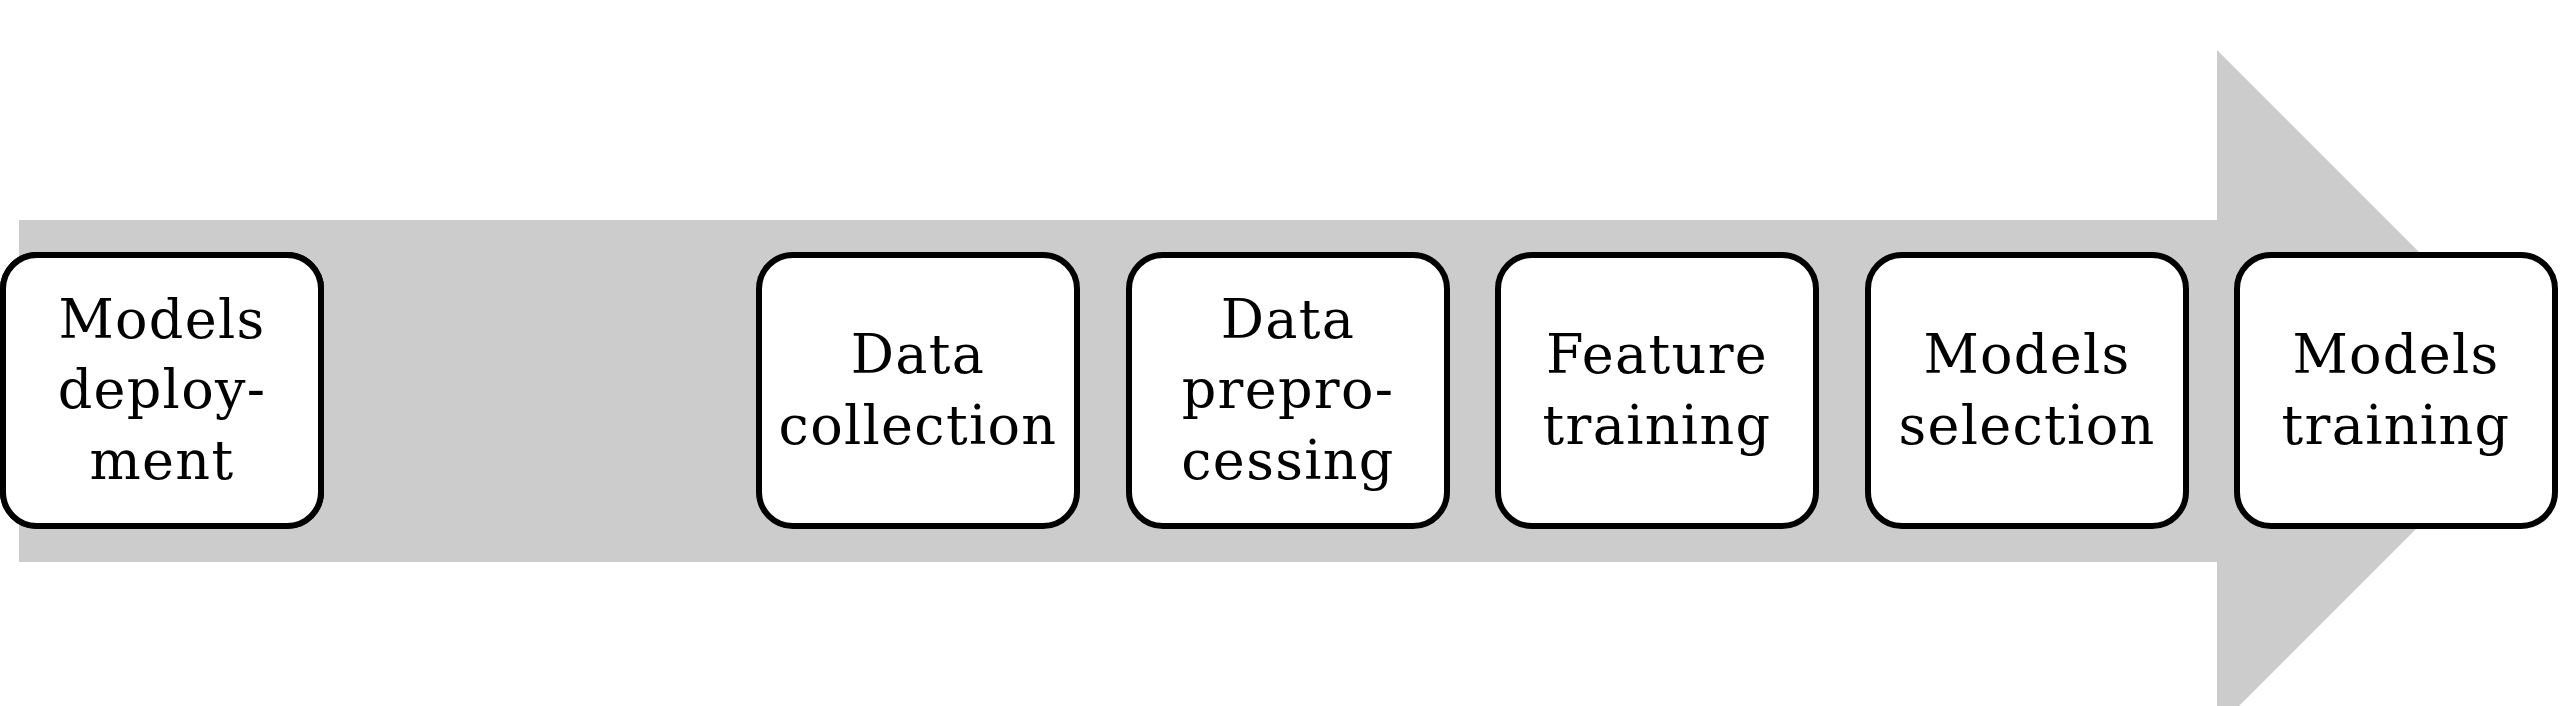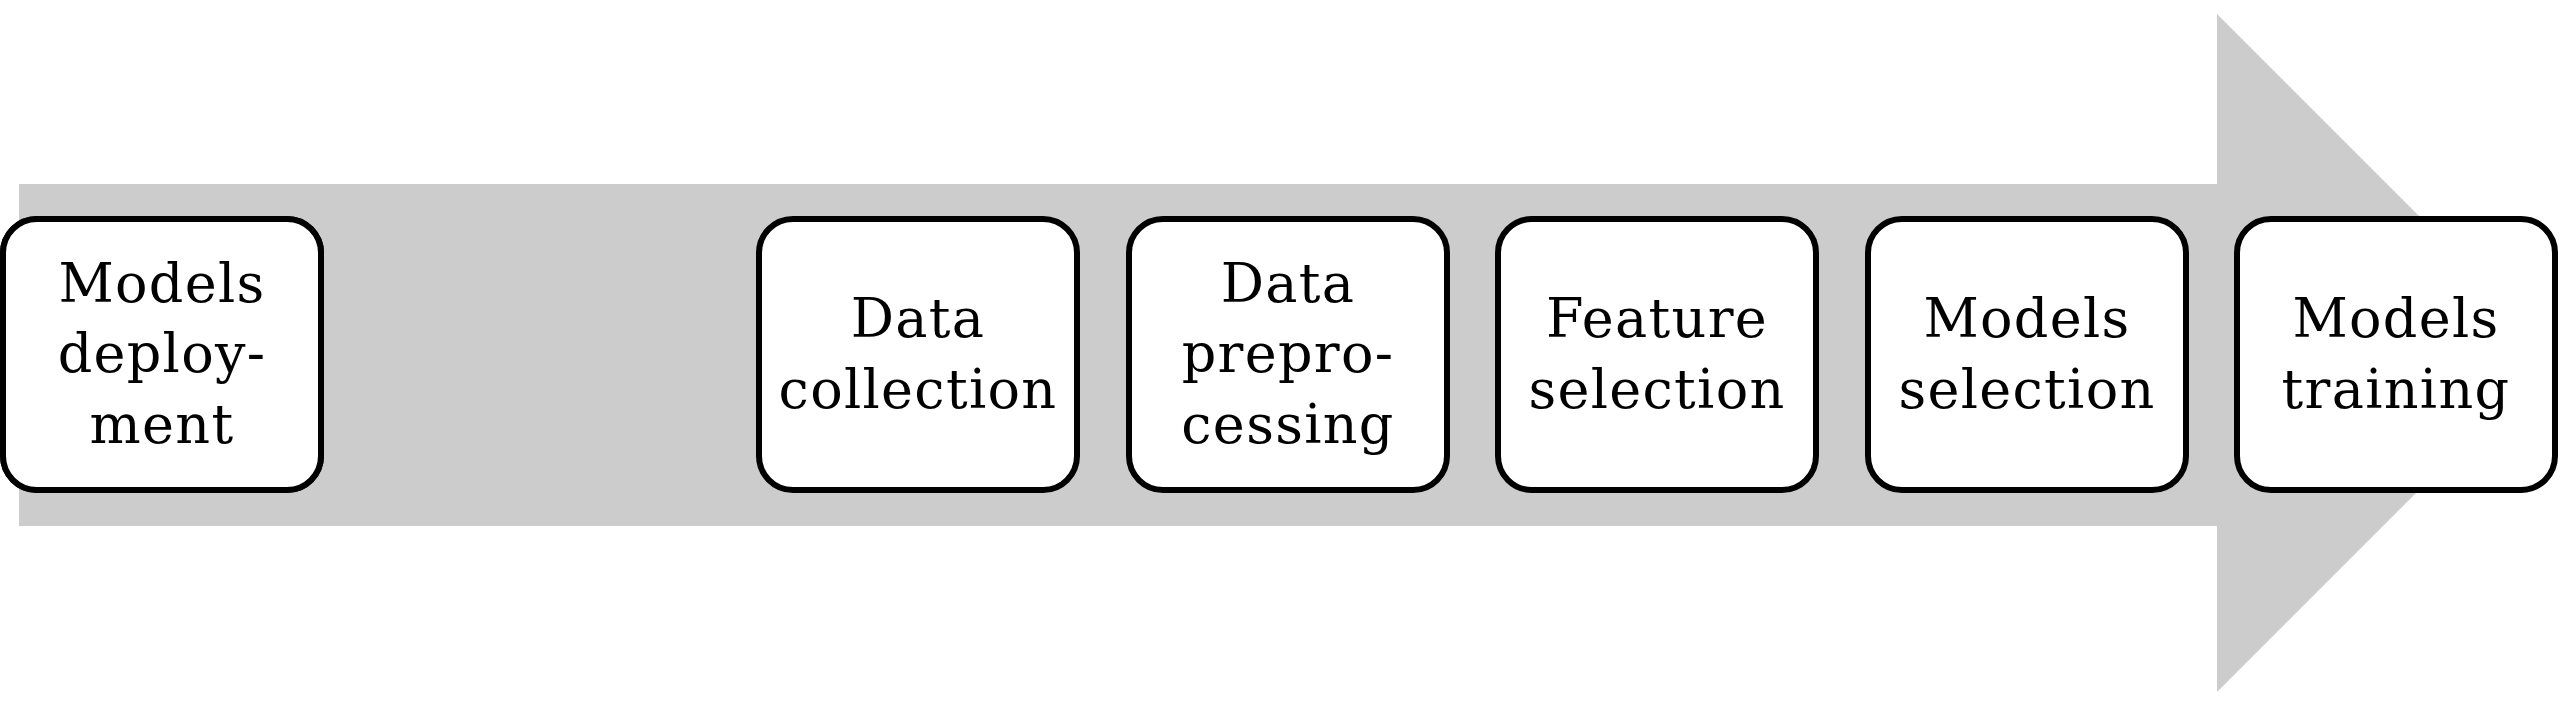--- a/index.html
+++ b/index.html
@@ -15,20 +15,21 @@
     height: 706px;
     background: var(--page-bg);
     overflow: hidden;
     font-family: "DejaVu Serif", "Liberation Serif", serif;
   }
   .diagram {
     position: relative;
     width: 2576px;
     height: 613px;
     background: var(--page-bg);
+    margin-top: 36px;
   }
   
   .arrow-shaft {
     position: absolute;
     left: 19px;
     top: 184px;
     width: 2198px;
     height: 342px;
     background: var(--arrow-fill);
   }
@@ -84,21 +85,21 @@
   </div>
 
   <div class="step-box">
     <span class="step-label">Data
 prepro-
 cessing</span>
   </div>
 
   <div class="step-box">
     <span class="step-label">Feature
-selection</span>
+training</span>
   </div>
 
   <div class="step-box">
     <span class="step-label">Models
 selection</span>
   </div>
 
   <div class="step-box">
     <span class="step-label">Models
 training</span>

